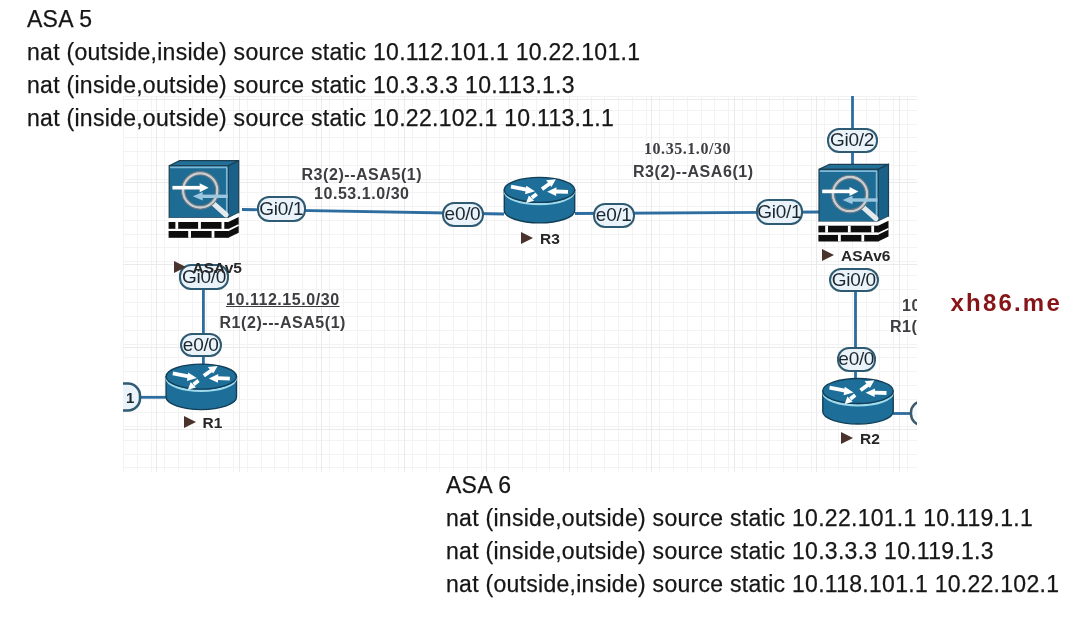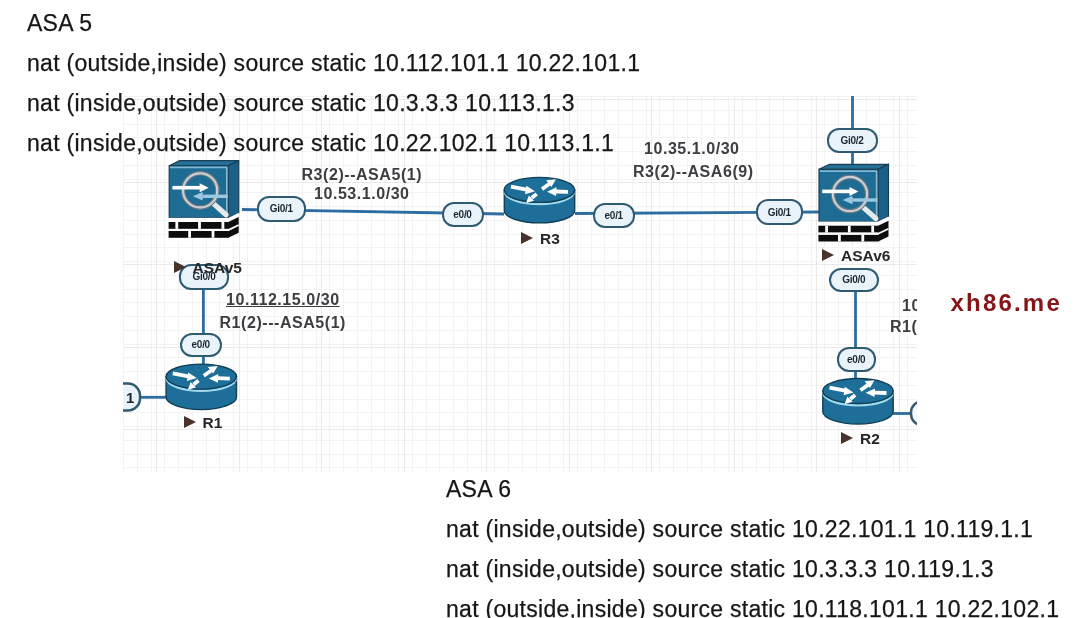--- a/index.html
+++ b/index.html
@@ -8,25 +8,25 @@
   #grid{
     left:123px;top:96px;width:794px;height:376px;
     background-image:
       repeating-linear-gradient(to right, #eaeaea 0 1px, transparent 1px 82.5px),
       repeating-linear-gradient(to bottom, #eaeaea 0 1px, transparent 1px 82.5px),
       repeating-linear-gradient(to right, #f3f3f3 0 1px, transparent 1px 13.75px),
       repeating-linear-gradient(to bottom, #f3f3f3 0 1px, transparent 1px 13.75px);
     background-position: 33px 0, 0 3px, 0 0, 0 0;
     overflow:hidden;
   }
-  .txtblock{font-size:23px;line-height:40px;color:#161616;letter-spacing:0.28px;white-space:pre;-webkit-text-stroke:0.25px #161616;}
+  .txtblock{font-size:23px;line-height:33px;color:#161616;letter-spacing:0.28px;white-space:pre;-webkit-text-stroke:0.25px #161616;}
   .pill{
     position:absolute;box-sizing:border-box;
     background:#eaf3fa;border:2.5px solid #2e5a72;border-radius:12px;
-    font-weight:bold;font-size:10px;color:#1b2730;
+    font-weight:normal;font-size:19px;color:#1b2730;
     display:flex;align-items:center;justify-content:center;
     letter-spacing:-0.3px;
   }
   .lbl{position:absolute;font-weight:bold;font-size:16px;color:#3d3d42;letter-spacing:0.55px;white-space:pre;}
   .node{position:absolute;font-weight:bold;font-size:15.5px;color:#262626;white-space:pre;}
   .tri{display:inline-block;width:0;height:0;border-left:12px solid #4a332c;border-top:6.5px solid transparent;border-bottom:6.5px solid transparent;margin-right:7px;}
   #wm{left:950.5px;top:291.8px;font-weight:bold;font-size:24px;line-height:21.5px;color:#871416;letter-spacing:2.2px;}
 </style>
 </head>
 <body>
@@ -124,22 +124,22 @@
 <div class="pill" style="left:593px;top:202.5px;width:41.5px;height:25px;">e0/1</div>
 <div class="pill" style="left:755.5px;top:199px;width:47.5px;height:26px;">Gi0/1</div>
 <div class="pill" style="left:826.5px;top:128px;width:51px;height:24.5px;">Gi0/2</div>
 <div class="pill" style="left:179px;top:263.5px;width:50px;height:26px;">Gi0/0</div>
 <div class="pill" style="left:179.5px;top:332.5px;width:42.5px;height:24.5px;">e0/0</div>
 <div class="pill" style="left:828.5px;top:267.8px;width:50.5px;height:24px;">Gi0/0</div>
 <div class="pill" style="left:836.5px;top:346.5px;width:39.5px;height:25px;">e0/0</div>
 
 <div class="lbl" style="left:314px;top:141.3px;margin-top:44px;">10.53.1.0/30</div>
 <div class="lbl" style="left:301.5px;top:166.3px;">R3(2)--ASA5(1)</div>
-<div class="lbl" style="left:644px;top:139.6px;">10.35.1.0/30</div>
-<div class="lbl" style="left:633px;top:162.8px;">R3(2)--ASA6(9)</div>
+<div class="lbl" style="left:644px;top:139.6px;font-family:Liberation Serif, serif;">10.35.1.0/30</div>
+<div class="lbl" style="left:633px;top:162.8px;">R3(2)--ASA6(1)</div>
 <div class="lbl" style="left:226px;top:290.6px;text-decoration:underline;">10.112.15.0/30</div>
 <div class="lbl" style="left:219.5px;top:314px;">R1(2)---ASA5(1)</div>
 
 <div class="node" style="left:173.5px;top:242.5px;margin-top:16px;"><span class="tri"></span>ASAv5</div>
 <div class="node" style="left:822px;top:247px;"><span class="tri"></span>ASAv6</div>
 <div class="node" style="left:521px;top:230px;"><span class="tri"></span>R3</div>
 <div class="node" style="left:183.5px;top:414px;"><span class="tri"></span>R1</div>
 <div class="node" style="left:841px;top:430px;"><span class="tri"></span>R2</div>
 
 <div class="abs txtblock" style="left:27px;top:3px;">ASA 5

